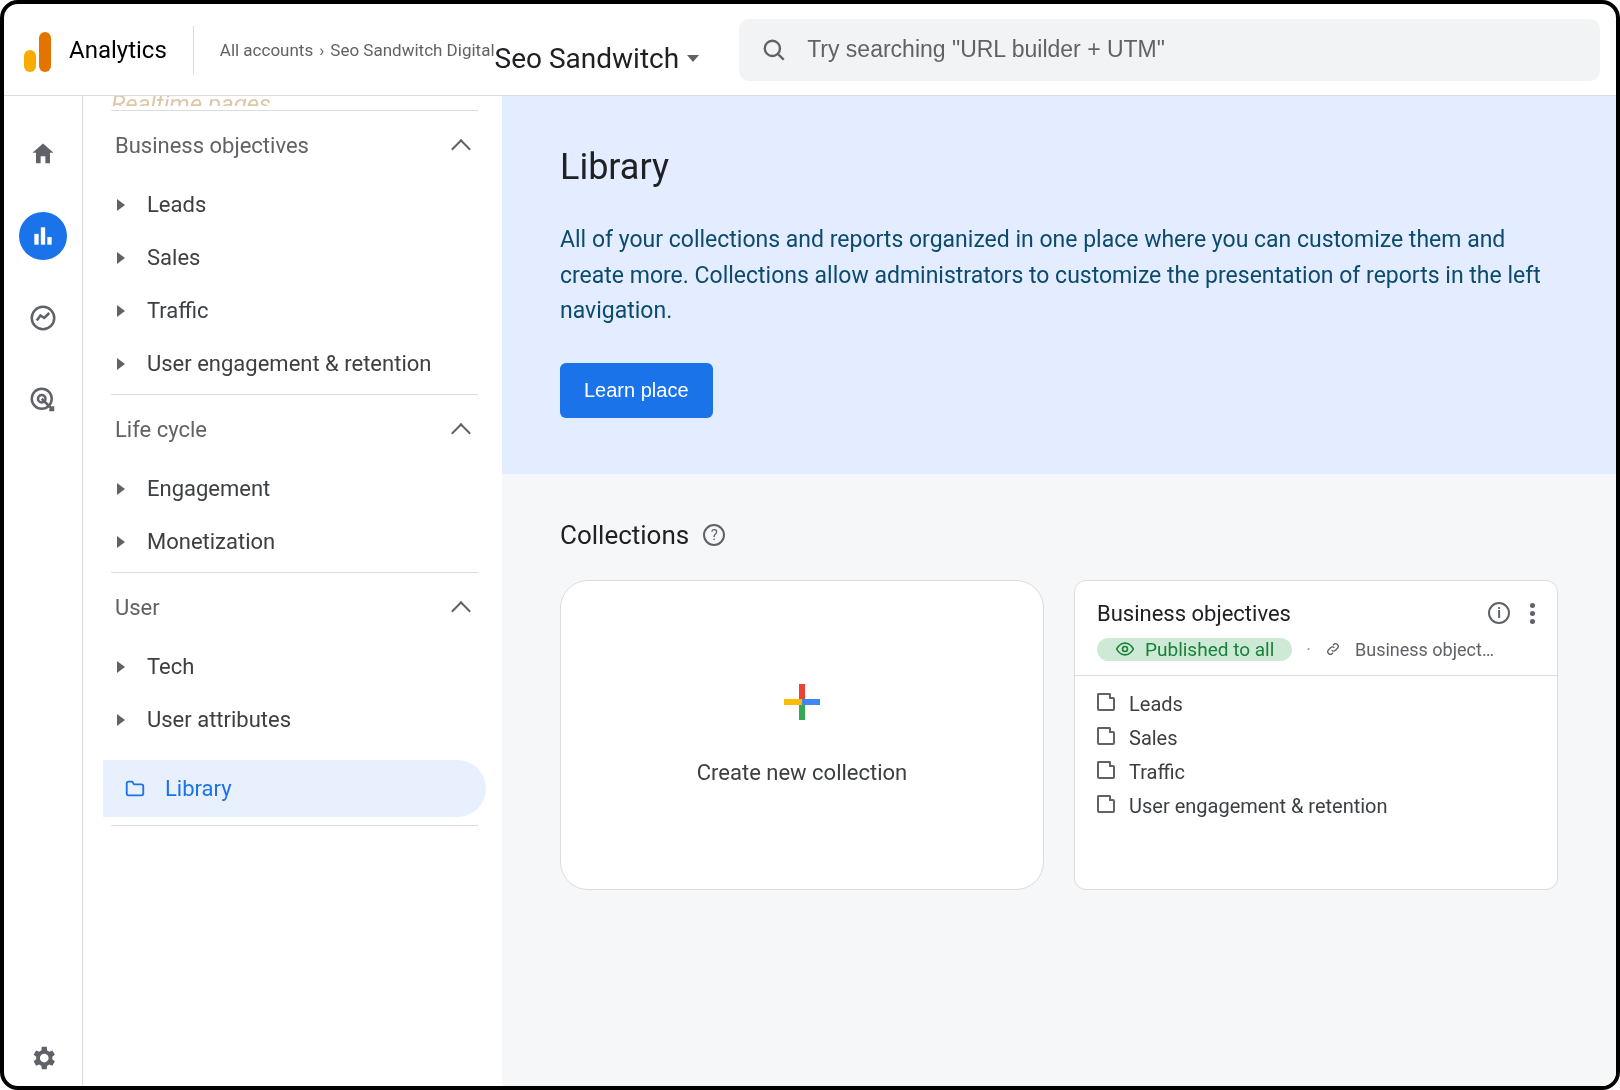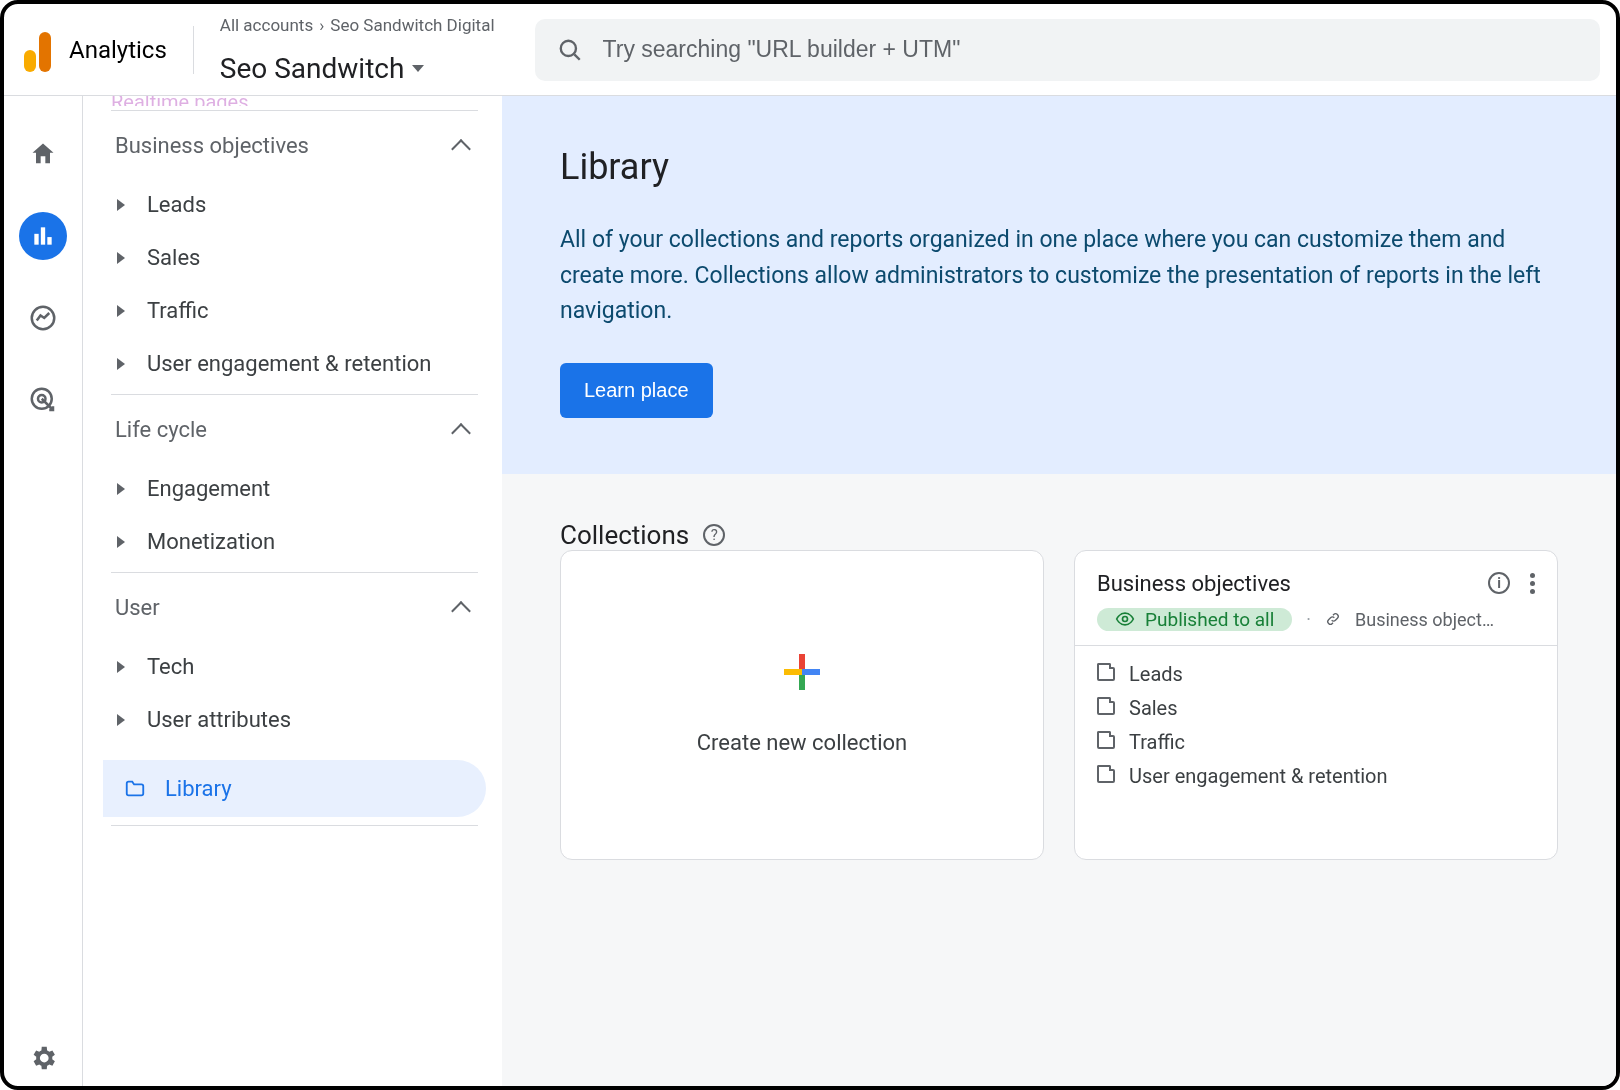--- a/index.html
+++ b/index.html
@@ -21,21 +21,21 @@
     padding: 0 16px;
     border-bottom: 1px solid #dadce0;
     gap: 20px;
   }
   .logo-wrap { display:flex; align-items:center; gap: 18px; padding-left: 4px; }
   .logo-bars { display:flex; align-items:flex-end; gap:3px; height:44px; }
   .logo-bars span:first-child { width:12px; height:22px; background:#f9ab00; border-radius:6px; }
   .logo-bars span:last-child  { width:12px; height:40px; background:#e37400; border-radius:6px; }
   .logo-text { font-size: 24px; color:#000000; letter-spacing:0; }
   .vdiv { width:1px; height:48px; background:#dadce0; margin:0 6px; }
-  .acct { display:flex; flex-direction:column; }
+  .acct { display:flex; }
   .breadcrumb { font-size:17px; color:#5f6368; display:flex; align-items:center; gap:6px; }
   .breadcrumb .chev { color:#5f6368; }
   .property-row { display:flex; align-items:center; gap:8px; margin-top:17px; }
   .property { font-size:28px; color:#202124; }
   .caret-down { width:0;height:0;border-left:6px solid transparent;border-right:6px solid transparent;border-top:7px solid #5f6368; }
   .searchbar {
     flex:1; display:flex; align-items:center; background:#f1f3f4;
     border-radius:10px; height:62px; padding:0 22px; margin-left: 20px;
   }
   .searchbar svg { flex-shrink:0; }
@@ -50,21 +50,21 @@
 
   .rail { width:78px; display:flex; flex-direction:column; align-items:center; padding-top:34px; gap:34px; position:relative; }
   .rail-item { width:48px; height:48px; border-radius:50%; display:flex; align-items:center; justify-content:center; color:#5f6368; cursor:pointer; }
   .rail-item.active { background:#1a73e8; color:#fff; }
   .rail-bottom { position:absolute; bottom:4px; }
 
   .sidebar {
     width:420px; border-left:1px solid #dadce0;
     padding: 0 10px 0 0px; overflow:hidden;
   }
-  .sb-cut { color:#a21caf; font-size:20px; padding: 0 0 16px 28px; margin-top:-6px; }
+  .sb-cut { color:#a16207; font-size:24px; padding: 0 0 16px 28px; margin-top:-6px;font-style:italic; }
   .sb-inner { padding-left: 14px; }
   .sb-divider { height:1px; background:#dadce0; margin: 4px 14px 0 14px; }
   .sb-section-head {
     display:flex; align-items:center; justify-content:space-between;
     padding: 22px 24px 20px 18px; color:#5f6368; font-size:22px; cursor:pointer;
   }
   .sb-item {
     display:flex; align-items:center; gap:22px; padding: 14px 0 14px 20px;
     font-size:22px; color:#3c4043; cursor:pointer;
   }
@@ -79,29 +79,29 @@
 
   .main { flex:1; background:#f6f7f8; overflow:hidden; }
   .banner { background:#e3edff; padding: 50px 58px 56px; }
   .banner h1 { font-size:36px; font-weight:400; color:#202124; margin-bottom:34px; }
   .banner p { font-size:23px; line-height:1.55; color:#0c4a6e; margin-bottom:34px; max-width: 1020px; }
   .learn-btn {
     background:#1a73e8; color:#fff; border:none; border-radius:6px;
     font-size:20px; padding:16px 24px; cursor:pointer;
   }
   .collections-wrap { padding: 46px 58px; }
-  .collections-head { display:flex; align-items:center; gap:14px; font-size:26px; color:#202124; }
+  .collections-head { display:flex; align-items:center; gap:14px; font-size:26px; color:#202124; margin-bottom:30px; }
   .help-circ { width:22px;height:22px;border:2px solid #5f6368;border-radius:50%; display:inline-flex;align-items:center;justify-content:center;font-size:15px;color:#5f6368; }
 
   .cards { display:flex; gap:30px; }
   .card {
     background:#fff; border:1px solid #dadce0; border-radius:12px;
     width:490px; min-height:310px;
   }
-  .create-card { display:flex; flex-direction:column; align-items:center; justify-content:center; gap:40px; cursor:pointer; }
+  .create-card { display:flex; flex-direction:column; align-items:center; justify-content:center; gap:40px; cursor:pointer;border-radius:28px; }
   .plus { position:relative; width:36px; height:36px; }
   .plus span { position:absolute; }
   .plus .pv-top    { left:15px; top:0;  width:6px; height:18px; background:#ea4335; }
   .plus .pv-bottom { left:15px; top:18px; width:6px; height:18px; background:#34a853; }
   .plus .ph-left   { top:15px; left:0;  height:6px; width:18px; background:#fbbc04; }
   .plus .ph-right  { top:15px; left:18px; height:6px; width:18px; background:#4285f4; }
   .create-text { font-size:22px; color:#3c4043; }
 
   .coll-card-head { padding:20px 22px 14px; border-bottom:1px solid #dadce0; }
   .coll-title-row { display:flex; align-items:center; justify-content:space-between; }

